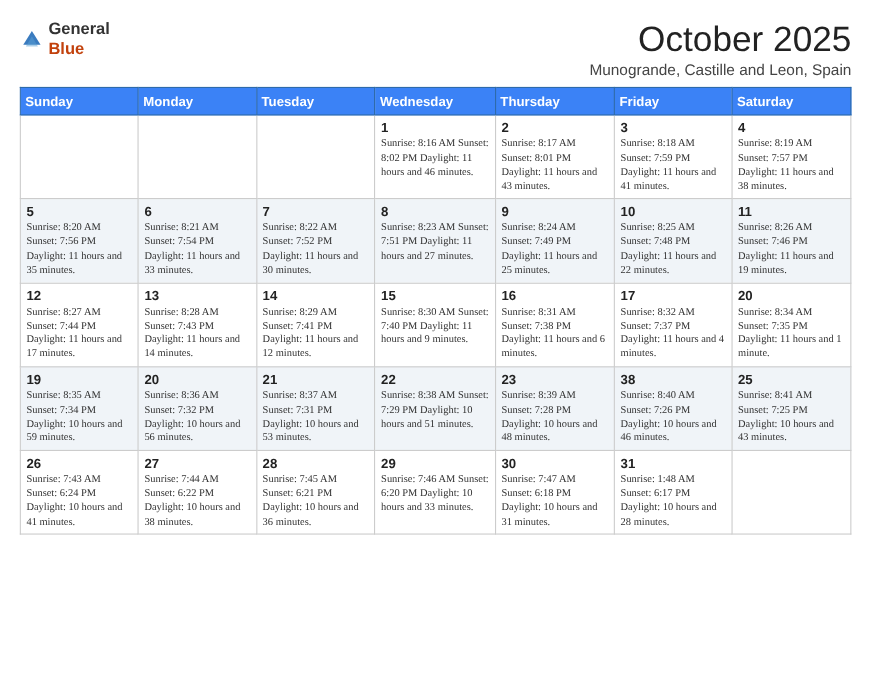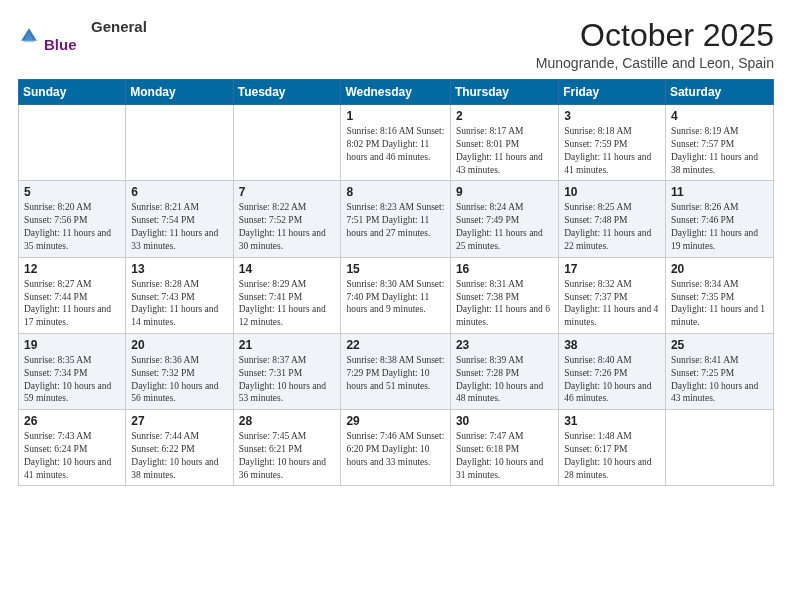--- a/index.html
+++ b/index.html
@@ -25,26 +25,25 @@
     .logo {
       display: flex;
       align-items: center;
       gap: 4px;
     }
     .logo-text-general {
       font-size: 15px;
       font-weight: bold;
       color: #333;
       line-height: 1.1;
-      margin-left: 47px;
     }
     .logo-text-blue {
       font-size: 15px;
       font-weight: bold;
-      color: #701a75;
+      color: #c2410c;
       line-height: 1.1;
       text-align: center;
     }
     .logo-icon {
       display: inline-block;
       width: 22px;
       height: 22px;
     }
     .title-block {
       text-align: right;
@@ -59,21 +58,21 @@
       font-size: 14px;
       color: #444;
       margin-top: 2px;
     }
     .calendar {
       width: 100%;
       border-collapse: collapse;
       margin-top: 8px;
     }
     .calendar th {
-      background: #0369a1;
+      background: #3b82f6;
       color: #fff;
       font-size: 12px;
       font-weight: bold;
       padding: 5px 4px;
       text-align: left;
       border: 1px solid #2e6aaa;
     }
     .calendar td {
       border: 1px solid #ccc;
       vertical-align: top;

